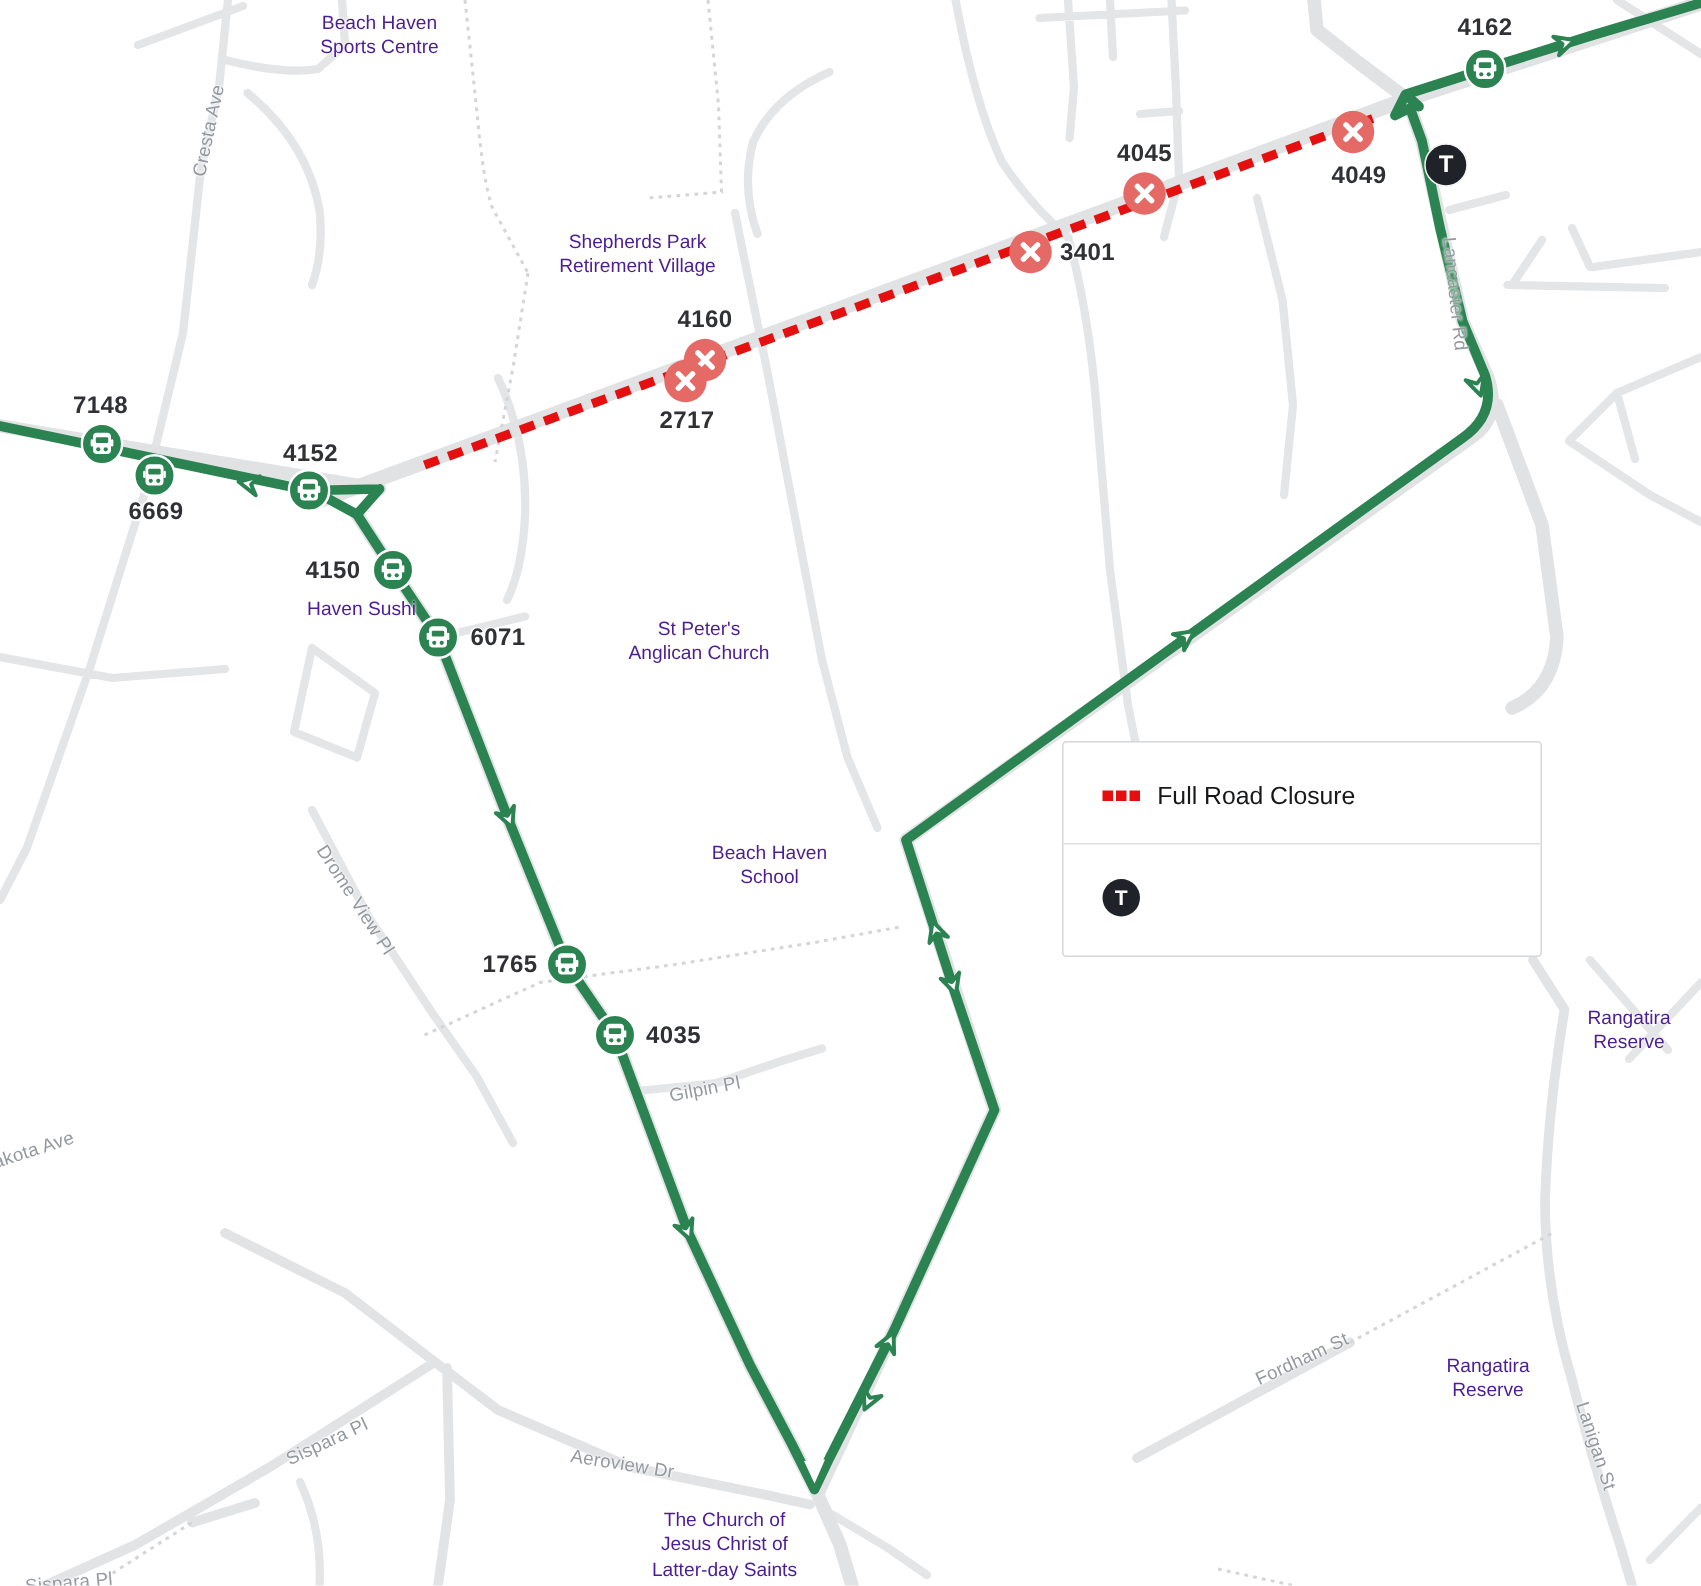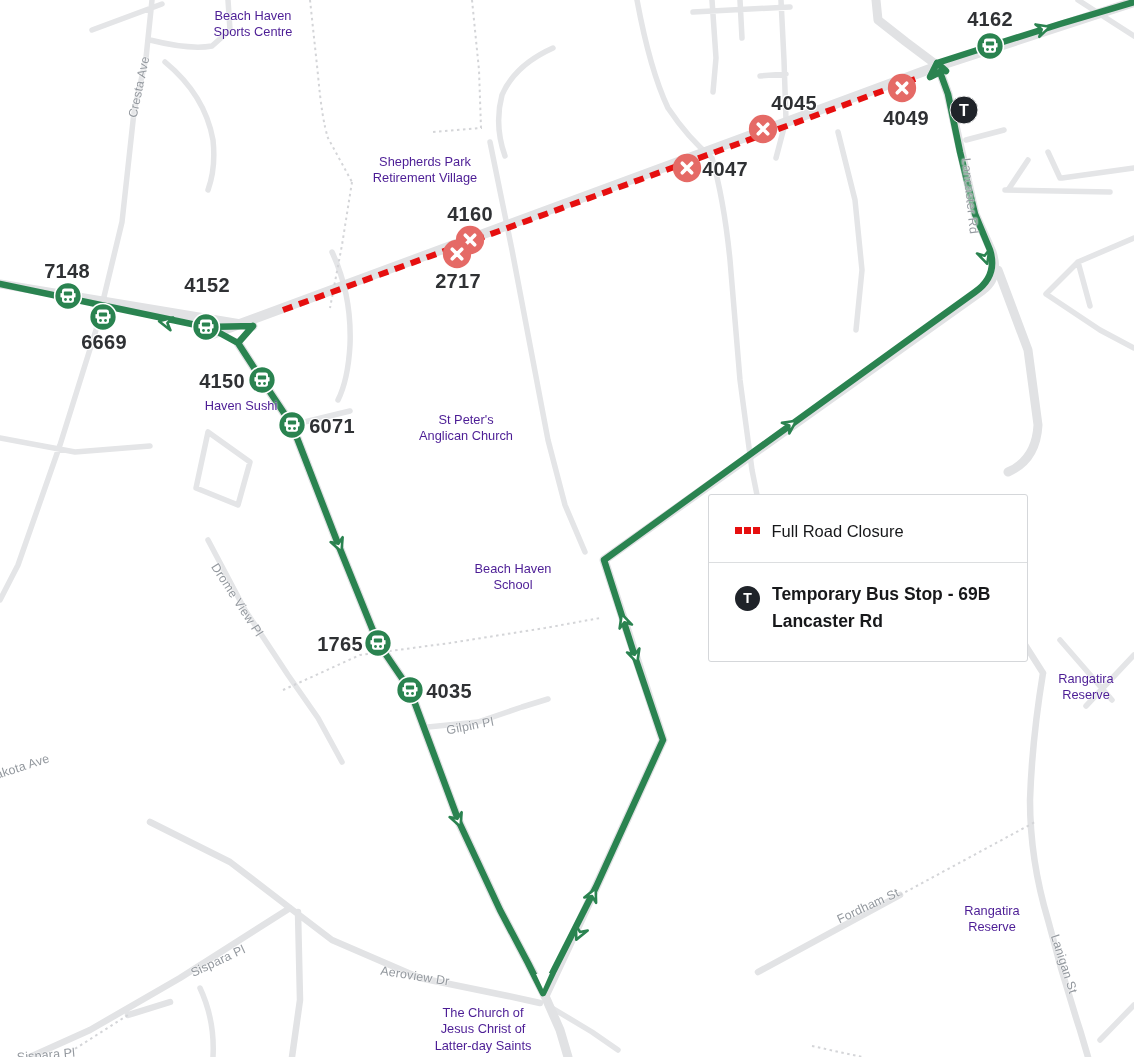--- a/index.html
+++ b/index.html
@@ -6,21 +6,21 @@
   body{
     width:1134px;height:1057px;position:relative;overflow:hidden;background:#ffffff;
     font-family:"Liberation Sans", sans-serif;
   }
   svg{display:block;}
   .map-svg{position:absolute;left:0;top:0;}
 
   .marker{position:absolute;transform:translate(-50%,-50%);}
   .stop-label{
     position:absolute;transform:translate(-50%,-50%);
-    font-size:20px;font-weight:600;color:#2f3134;letter-spacing:.3px;white-space:nowrap;
+    font-size:16px;font-weight:600;color:#2f3134;letter-spacing:.3px;white-space:nowrap;
     text-shadow:0 1px 0 #fff,0 -1px 0 #fff,1px 0 0 #fff,-1px 0 0 #fff,1px 1px 0 #fff,-1px -1px 0 #fff;
   }
   .place-label{
     position:absolute;transform:translate(-50%,-50%);
     font-size:12.8px;color:#4c1d95;text-align:center;line-height:1.28;white-space:pre-line;
     text-shadow:0 0 2px #fff,0 0 2px #fff;
   }
   .street-label{
     position:absolute;font-size:12.4px;color:#94999f;white-space:nowrap;letter-spacing:.2px;
     text-shadow:0 0 2px #fff,0 0 2px #fff;
@@ -265,30 +265,30 @@
     <svg width="30" height="30" viewBox="0 0 28 28">
       <circle cx="14" cy="14" r="13.2" fill="#e56a66"></circle>
       <path d="M9.6,9.6 L18.4,18.4 M9.6,18.4 L18.4,9.6" stroke="#fff" stroke-width="3.4" stroke-linecap="round"></path>
     </svg>
   </div>
 
 <div class="t-circle" style="left:964px;top:110px">T</div>
 
 <div class="stop-label" style="left:67px;top:271px">7148</div>
 <div class="stop-label" style="left:104px;top:342px">6669</div>
-<div class="stop-label" style="left:207px;top:285px">4152</div>
+<div class="stop-label" style="left:207px;top:303px">4152</div>
 <div class="stop-label" style="left:222px;top:381px">4150</div>
 <div class="stop-label" style="left:332px;top:426px">6071</div>
 <div class="stop-label" style="left:340px;top:644px">1765</div>
 <div class="stop-label" style="left:449px;top:691px">4035</div>
 <div class="stop-label" style="left:990px;top:19px">4162</div>
 <div class="stop-label" style="left:470px;top:214px">4160</div>
 <div class="stop-label" style="left:458px;top:281px">2717</div>
-<div class="stop-label" style="left:725px;top:169px">4047</div>
-<div class="stop-label" style="left:794px;top:103px">4045</div>
+<div class="stop-label" style="left:725px;top:169px">3401</div>
+<div class="stop-label" style="left:763px;top:103px">4045</div>
 <div class="stop-label" style="left:906px;top:118px">4049</div>
 
 <div class="place-label" style="left:253px;top:24px">Beach Haven
 Sports Centre</div>
 <div class="place-label" style="left:425px;top:170px">Shepherds Park
 Retirement Village</div>
 <div class="place-label" style="left:466px;top:428px">St Peter's
 Anglican Church</div>
 <div class="place-label" style="left:241px;top:406px">Haven Sushi</div>
 <div class="place-label" style="left:513px;top:577px">Beach Haven
@@ -317,15 +317,14 @@
     <span class="swatch-closure">
         <i></i>
         <i></i>
         <i></i>
       </span>
     <span class="legend-text">Full Road Closure</span>
   </div>
   <div class="legend-divider"></div>
   <div class="legend-row">
     <span class="t-badge">T</span>
-    <span class="legend-bold">Temporary Bus Stop - 69B Lancaster Rd</span>
   </div>
 </div>
 
 </body></html>

